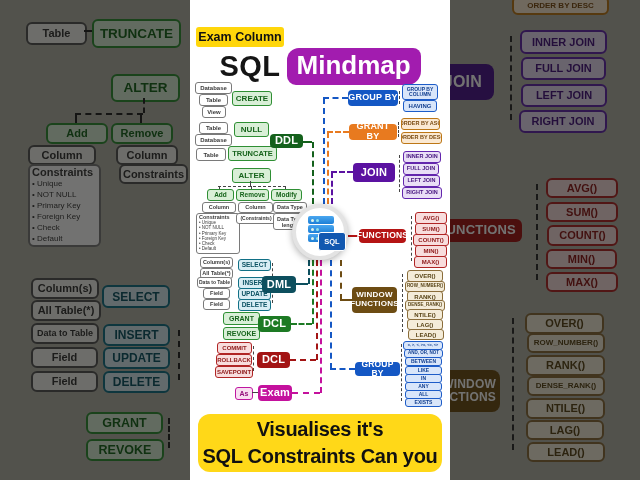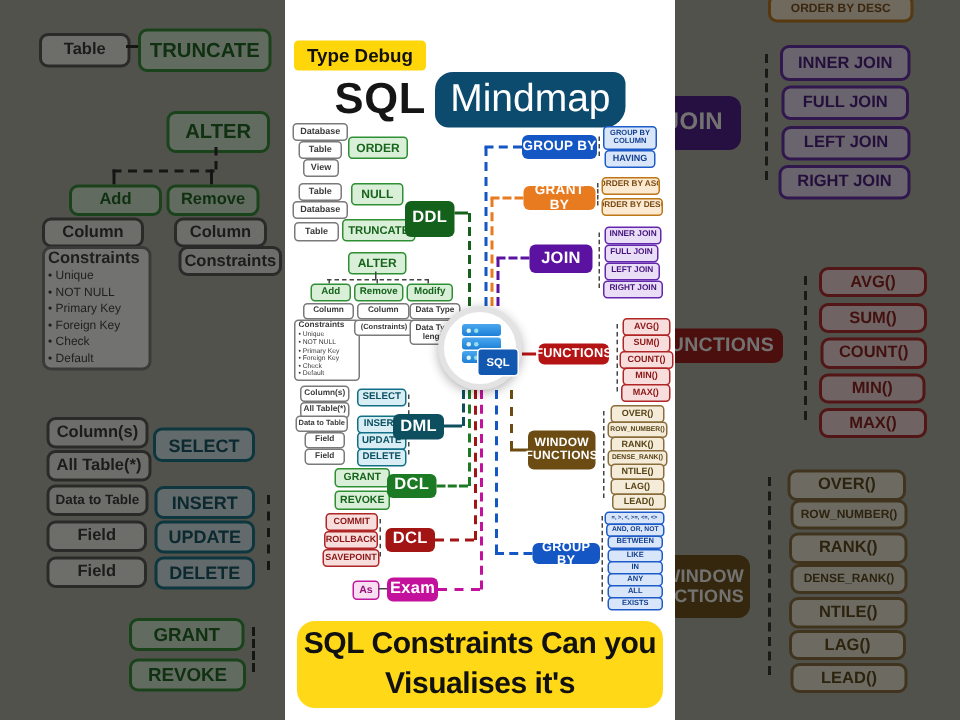--- a/index.html
+++ b/index.html
@@ -25,21 +25,21 @@
   .cc{background:#f4ecd9;border-color:#8a6d3b;color:#584417;}
   .cm{background:#f8def1;border-color:#bf17a0;color:#94107c;}
   .cl{border-width:2px;border-radius:6px;}
   .wl{background:#f4f4ef;border:2px solid #555;color:#333;border-radius:6px;font-weight:600;}
   .d{position:absolute;display:block;}
   
   .badge{position:absolute;left:6px;top:27px;width:88px;height:20px;background:#FFD60A;color:#111;
      font-weight:800;font-size:12.5px;display:flex;align-items:center;justify-content:center;border-radius:3px;}
   .titlerow{position:absolute;left:0;top:48px;width:260px;height:36px;display:flex;align-items:center;justify-content:center;gap:6px;}
   .t-black{font-size:29px;font-weight:800;color:#151515;letter-spacing:.5px;}
-  .t-red{font-size:26px;font-weight:400;color:#fff;background:#0c4a6e;padding:2px 10px 4px;
+  .t-red{font-size:26px;font-weight:700;color:#fff;background:#a21caf;padding:2px 10px 4px;
      border-radius:12px 8px 14px 9px;}
   .banner{position:absolute;left:8px;top:414px;width:244px;height:58px;background:#FFD818;border-radius:12px;
      display:flex;flex-direction:column;align-items:center;justify-content:center;color:#111;
      font-weight:800;font-size:20px;line-height:27px;letter-spacing:-.3px;}
   
   .consbox{position:absolute;background:#fff;border:1px solid #7a7a7a;border-radius:3px;color:#3a3a3a;
      padding:1px 2px;overflow:hidden;}
   .consbox .t{font-weight:700;}
   .bli::before{content:"• ";}
   
@@ -120,21 +120,21 @@
     <div class="c cc cl" style="left:527px;top:376px;width:74px;height:16px;font-size:8px">DENSE_RANK()</div>
     <div class="c cc cl" style="left:526px;top:398px;width:75px;height:17px;font-size:11px">NTILE()</div>
     <div class="c cc cl" style="left:526px;top:420px;width:74px;height:16px;font-size:11px">LAG()</div>
     <div class="c cc cl" style="left:527px;top:442px;width:74px;height:16px;font-size:11px">LEAD()</div>
   </div>
 
   <div class="dim"></div>
 
   <div class="panel">
 
-    <div class="badge">Type Debug</div>
+    <div class="badge">Exam Column</div>
 
     <div class="titlerow">
       <span class="t-black">SQL</span>
       <span class="t-red">Mindmap</span>
     </div>
 
     <i class="d" style="left:133px;top:98px;height:106px;border-left:2px dashed #1457C4"></i>
     <i class="d" style="left:133px;top:97px;width:25px;border-top:2px dashed #1457C4"></i>
     <i class="d" style="left:137px;top:132px;height:72px;border-left:2px dashed #E87A1F"></i>
     <i class="d" style="left:137px;top:131px;width:22px;border-top:2px dashed #E87A1F"></i>
@@ -152,28 +152,28 @@
     <i class="d" style="left:130px;top:260px;height:133px;border-left:2px dashed #C4119D"></i>
     <i class="d" style="left:102px;top:392px;width:28px;border-top:2px dashed #C4119D"></i>
     <i class="d" style="left:150px;top:260px;height:40px;border-left:2px dashed #6D4C13"></i>
     <i class="d" style="left:150px;top:299px;width:12px;border-top:2px dashed #6D4C13"></i>
     <i class="d" style="left:140px;top:260px;height:109px;border-left:2px dashed #1457C4"></i>
     <i class="d" style="left:140px;top:368px;width:25px;border-top:2px dashed #1457C4"></i>
 
     <div class="c w" style="left:5px;top:82px;width:35px;height:10px;font-size:6px">Database</div>
     <div class="c w" style="left:9px;top:94px;width:27px;height:10px;font-size:6px">Table</div>
     <div class="c w" style="left:12px;top:106px;width:22px;height:10px;font-size:6px">View</div>
-    <div class="c cg" style="left:42px;top:91px;width:38px;height:13px;font-size:8px">ORDER</div>
+    <div class="c cg" style="left:42px;top:91px;width:38px;height:13px;font-size:8px">CREATE</div>
     <div class="c w" style="left:9px;top:122px;width:27px;height:10px;font-size:6px">Table</div>
     <div class="c w" style="left:5px;top:134px;width:35px;height:10px;font-size:6px">Database</div>
     <div class="c cg" style="left:44px;top:122px;width:33px;height:13px;font-size:8px">NULL</div>
     <div class="c w" style="left:6px;top:148px;width:28px;height:11px;font-size:6px">Table</div>
     <div class="c cg" style="left:38px;top:146px;width:47px;height:13px;font-size:7.5px">TRUNCATE</div>
     <div class="c cg" style="left:42px;top:168px;width:37px;height:13px;font-size:8px">ALTER</div>
-    <div class="n" style="left:80px;top:134px;width:33px;height:24px;background:#14611C;font-size:11px">DDL</div>
+    <div class="n" style="left:80px;top:134px;width:33px;height:14px;background:#14611C;font-size:11px">DDL</div>
 
     <i class="d" style="left:60px;top:181px;height:5px;border-left:1px dashed #444"></i>
     <i class="d" style="left:28px;top:186px;width:68px;border-top:1px dashed #444"></i>
     <i class="d" style="left:29px;top:186px;height:3px;border-left:1px dashed #444"></i>
     <i class="d" style="left:61px;top:186px;height:3px;border-left:1px dashed #444"></i>
     <i class="d" style="left:95px;top:186px;height:3px;border-left:1px dashed #444"></i>
     <div class="c cg" style="left:17px;top:189px;width:25px;height:10px;font-size:6.5px">Add</div>
     <div class="c cg" style="left:46px;top:189px;width:31px;height:10px;font-size:6.5px">Remove</div>
     <div class="c cg" style="left:81px;top:189px;width:29px;height:10px;font-size:6.5px">Modify</div>
     <div class="c w" style="left:12px;top:202px;width:32px;height:9px;font-size:5.5px">Column</div>
@@ -264,18 +264,18 @@
     <div class="c cb" style="left:213px;top:341px;width:38px;height:7px;font-size:3.8px">=, &gt;, &lt;, &gt;=, &lt;=, &lt;&gt;</div>
     <div class="c cb" style="left:214px;top:349px;width:37px;height:7px;font-size:4.5px">AND, OR, NOT</div>
     <div class="c cb" style="left:215px;top:357px;width:35px;height:7px;font-size:5px">BETWEEN</div>
     <div class="c cb" style="left:215px;top:366px;width:35px;height:7px;font-size:5px">LIKE</div>
     <div class="c cb" style="left:215px;top:374px;width:35px;height:7px;font-size:5px">IN</div>
     <div class="c cb" style="left:215px;top:382px;width:35px;height:7px;font-size:5px">ANY</div>
     <div class="c cb" style="left:215px;top:390px;width:35px;height:7px;font-size:5px">ALL</div>
     <div class="c cb" style="left:215px;top:398px;width:35px;height:7px;font-size:5px">EXISTS</div>
 
     <div class="banner">
+      <div>Visualises it's</div>
       <div>SQL Constraints Can you</div>
-      <div>Visualises it's</div>
     </div>
 
   </div>
 </div>
 
 </body></html>

